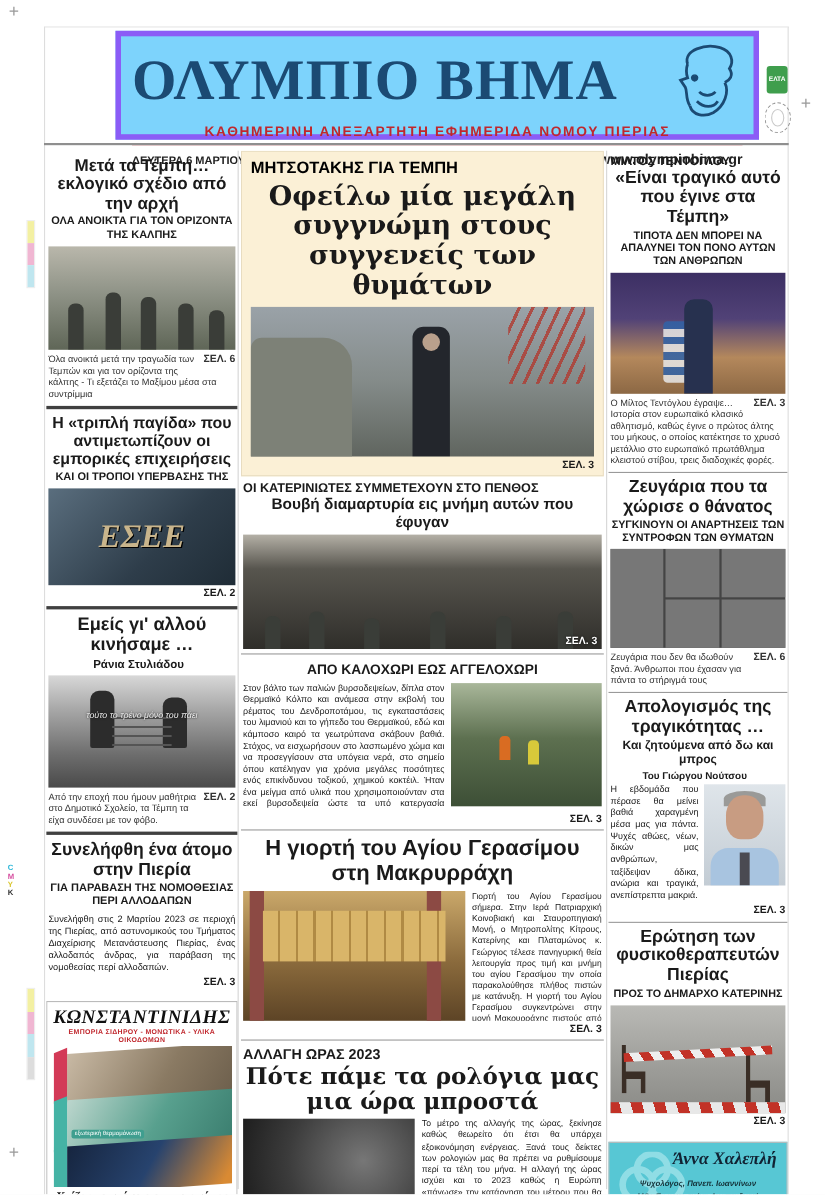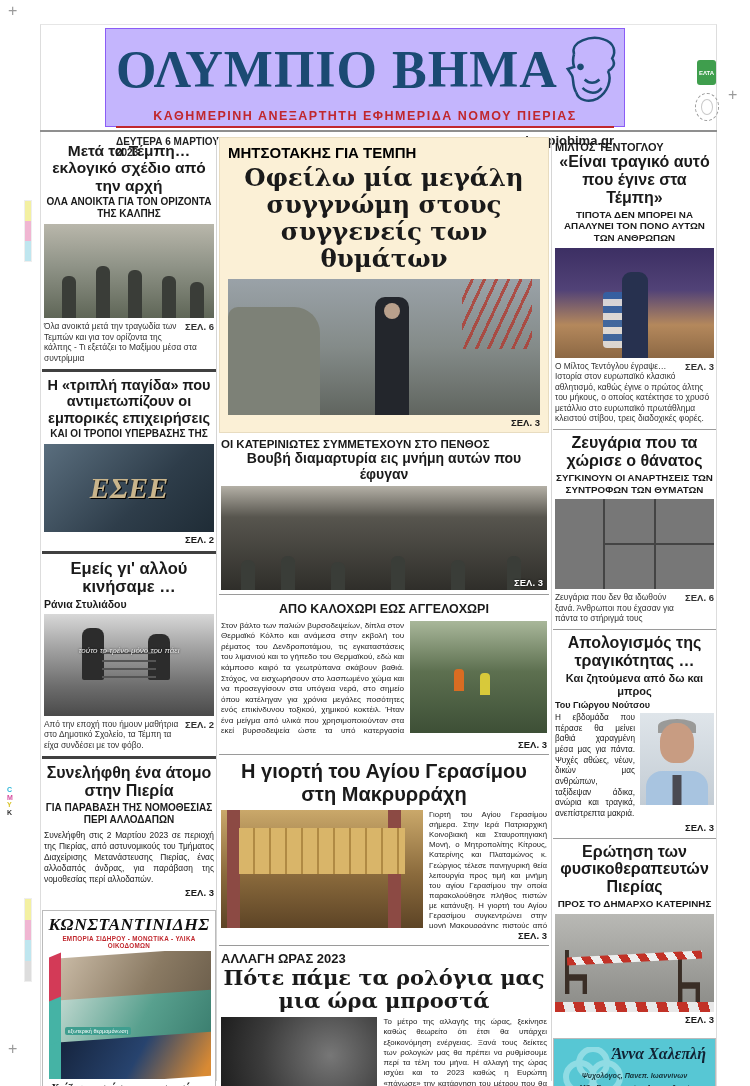--- a/index.html
+++ b/index.html
@@ -7,21 +7,21 @@
   .sheet { position:relative; width:750px; height:1086px; background:#fff; overflow:hidden; }
   .frame { position:absolute; left:40px; top:24px; width:677px; height:1062px; border-left:1px solid #ddd; border-right:1px solid #ddd; border-top:1px solid #e6e6e6; }
 
   
   .crop { position:absolute; color:#9a9a9a; font-size:16px; font-weight:400; }
   .strip { position:absolute; width:8px; display:flex; flex-direction:column; border:1px solid #eee; }
   .strip span { flex:1; }
   .cmyk { position:absolute; display:flex; flex-direction:column; font-size:7px; font-weight:bold; line-height:1.1; }
 
   
-  .masthead { position:absolute; left:105px; top:28px; width:520px; height:99px; border:1px solid #8b5cf6; background:#c4b5fd; padding:4px 10px 0 10px; }
+  .masthead { position:absolute; left:105px; top:28px; width:585px; height:99px; border:5px solid #8b5cf6; background:#7dd3fc; padding:4px 10px 0 10px; }
   .mh-top { display:flex; align-items:center; justify-content:space-between; }
   .mh-title { font-family:"Liberation Serif", serif; font-weight:bold; color:#1b4a73; font-size:52px; letter-spacing:1px; line-height:1; white-space:nowrap; }
   .mh-sub { text-align:center; color:#c0272d; font-weight:bold; font-size:12.5px; letter-spacing:1.5px; margin-top:2px; }
   .mh-rule { border-top:2px solid #c0272d; margin-top:3px; }
   .mh-date { display:flex; align-items:baseline; justify-content:space-between; font-size:10px; font-weight:bold; color:#222; margin-top:5px; }
   .mh-site { font-size:13px; font-weight:bold; }
   .elta-box { position:absolute; left:697px; top:60px; width:19px; height:25px; background:#3f9e4d; border-radius:3px; color:#fff; font-size:6px; font-weight:bold; display:flex; align-items:center; justify-content:center; }
   .elta-stamp { position:absolute; left:695px; top:93px; width:24px; height:28px; border:1px dashed #9a9a9a; border-radius:50%; }
   .elta-stamp::after { content:""; position:absolute; inset:5px; border:1px solid #c9c9c9; border-radius:50%; }
 
@@ -31,21 +31,21 @@
   .col { position:absolute; top:137px; height:949px; overflow:hidden; }
   .col-left { left:42px; width:174px; }
   .col-center { left:219px; width:330px; }
   .col-right { left:553px; width:163px; }
   .vline { position:absolute; top:137px; height:944px; border-left:1px solid #d5d5d5; }
 
   .art { padding:5px 2px 6px 2px; }
   .art + .art { border-top:3px solid #404040; }
   h2.sans { font-size:14.5px; line-height:1.12; text-align:center; font-weight:bold; }
   .subhead { font-size:10px; line-height:1.2; text-align:center; font-weight:bold; margin-top:2px; }
-  .byline { font-size:10.5px; font-weight:bold; text-align:left; padding-right:6px; margin-top:2px; }
+  .byline { font-size:10.5px; font-weight:bold; text-align:center; padding-right:6px; margin-top:2px; }
   .caption { font-size:8.4px; line-height:1.25; color:#333; margin-top:3px; }
   .sel { font-size:9.5px; font-weight:bold; text-align:right; margin-top:2px; }
   .sel-inline { float:right; font-size:9.5px; font-weight:bold; }
   .body-sm { font-size:8.4px; line-height:1.3; text-align:justify; margin-top:4px; }
 
   .photo { position:relative; overflow:hidden; margin-top:4px; background:#8c8c85; }
 
   
   .ph-election { height:94px; background:linear-gradient(180deg,#b9b7ab 0%,#8f9387 45%,#5f6657 100%); }
   .ph-election i, .ph-crowd i { position:absolute; bottom:0; width:14px; height:42px; background:#3a3d38; border-radius:6px 6px 0 0; }

